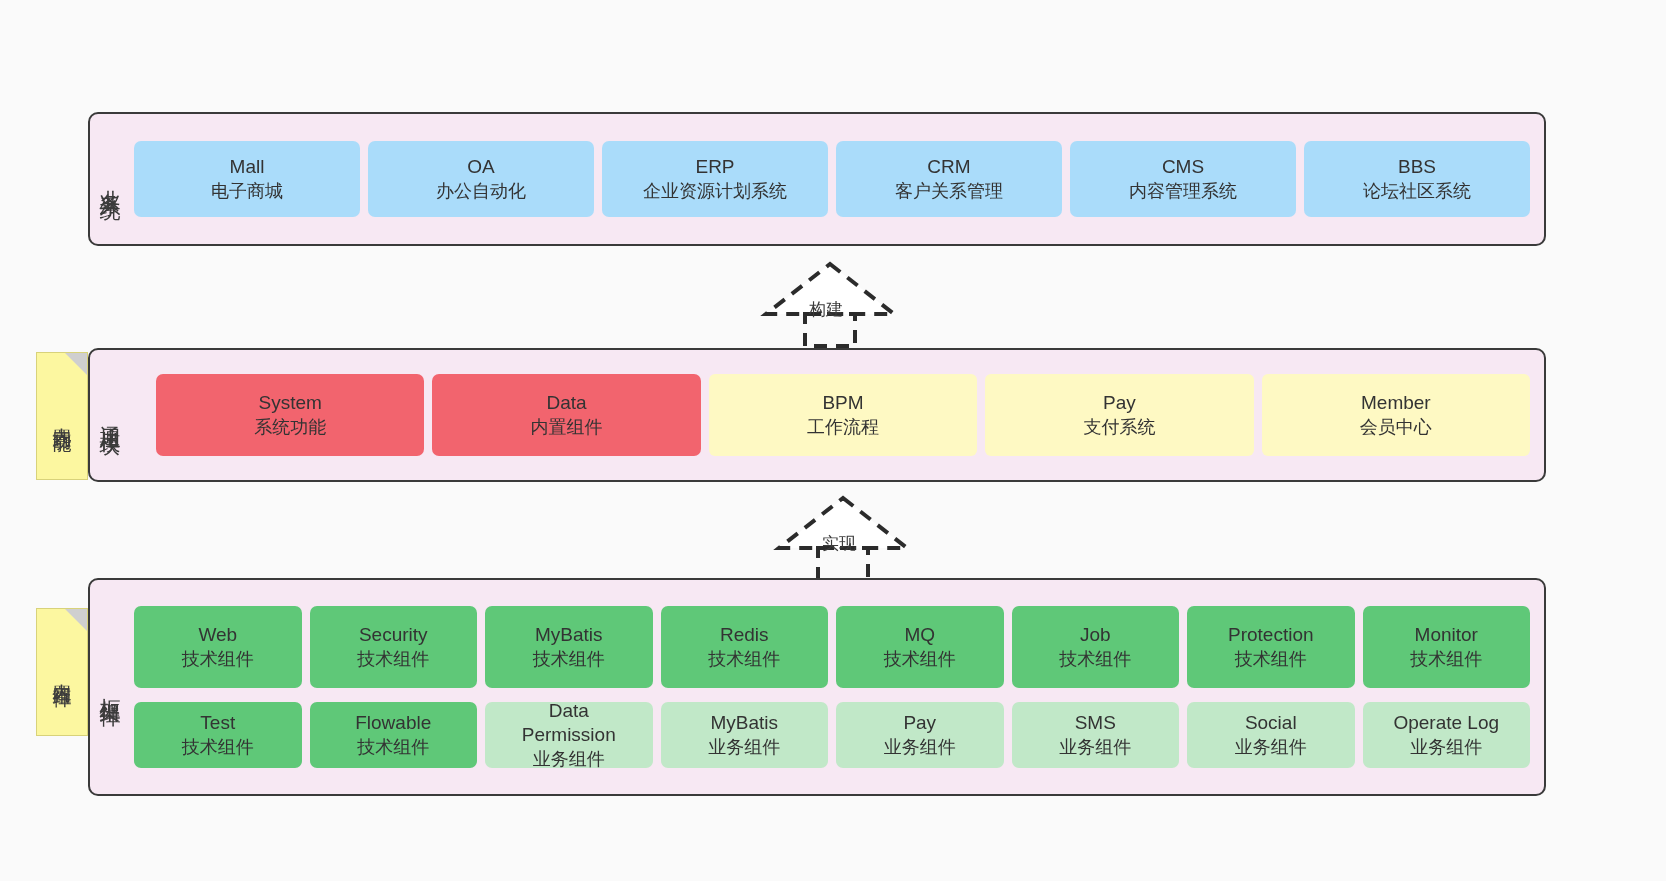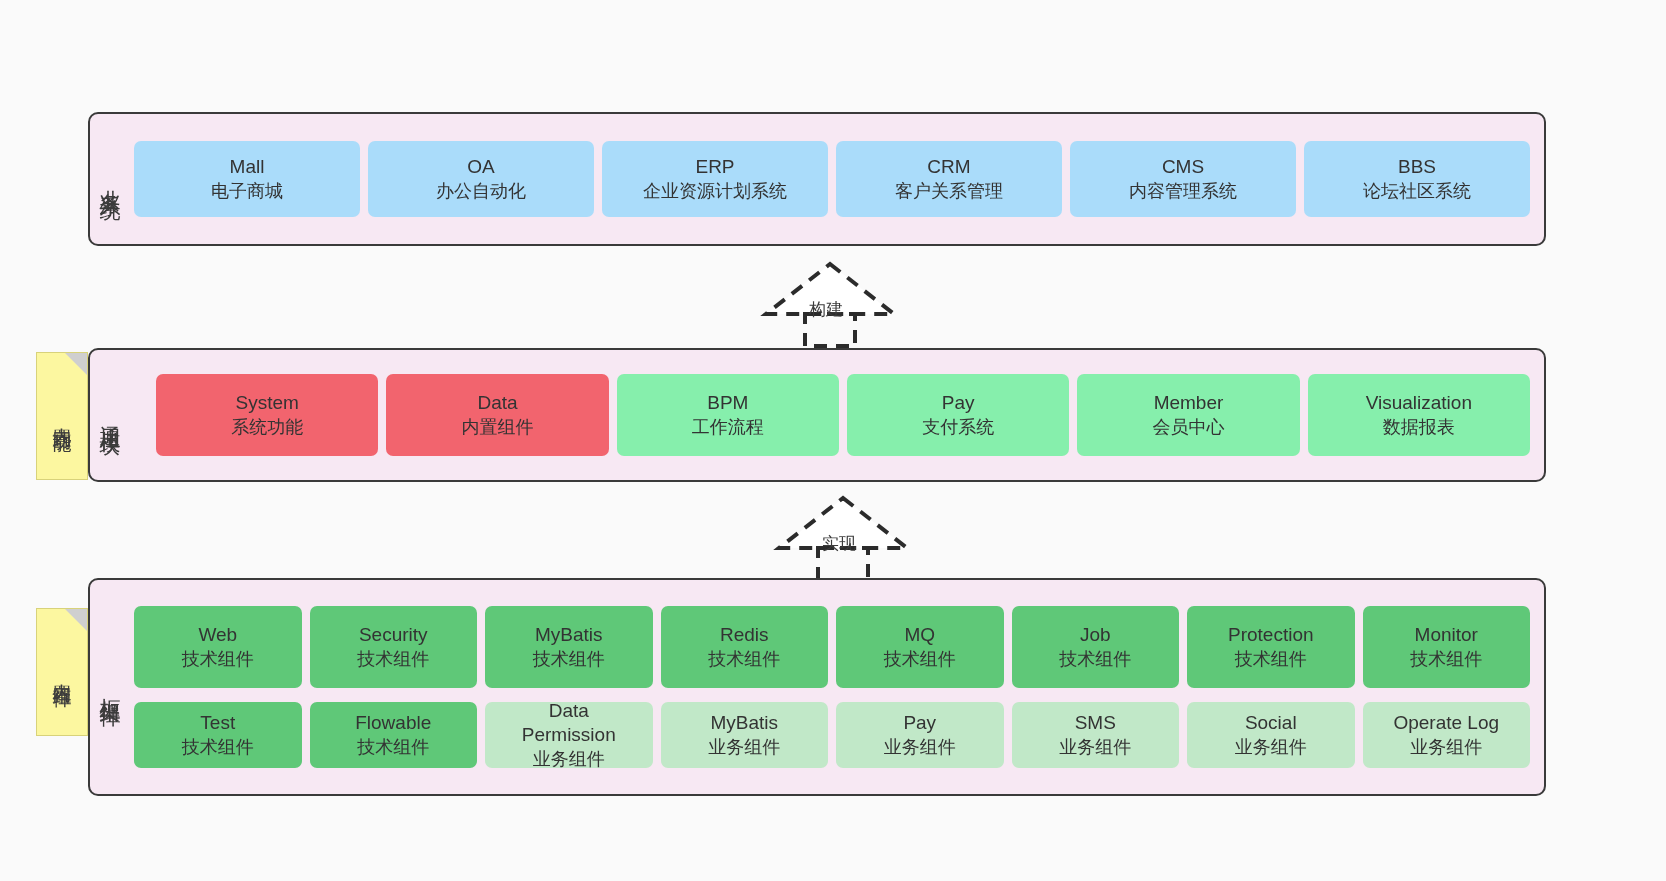--- a/index.html
+++ b/index.html
@@ -84,21 +84,21 @@
     font-size: 19px;
     white-space: pre-line;
   }
   .node .t-cn {
     font-size: 18px;
     text-align: right;
   }
 
   .node.blue        { background: #aadcfa; }
   .node.red         { background: #f2646e; }
-  .node.pink        { background: #86efac; }
+  .node.pink        { background: #fef9c3; border-radius: 6px; }
   .node.green       { background: #5fc878; }
   .node.lightgreen  { background: #c1e8c8; }
 
   
   .note {
     position: absolute;
     box-sizing: border-box;
     background: #fcf7a0;
     border: 1px solid #d8d27a;
     display: flex;
@@ -203,24 +203,20 @@
           <span class="t-cn">工作流程</span>
         </div>
         <div class="node pink">
           <span class="t-en">Pay</span>
           <span class="t-cn">支付系统</span>
         </div>
         <div class="node pink">
           <span class="t-en">Member</span>
           <span class="t-cn">会员中心</span>
         </div>
-        <div class="node pink">
-          <span class="t-en">Visualization</span>
-          <span class="t-cn">数据报表</span>
-        </div>
       </div>
     </div>
   </div>
 
   <div class="connector" id="connector-implement" style="left:770px; top:492px; width:146px; height:90px;">
     <svg width="146" height="90" viewBox="0 0 146 90">
       <polygon points="73,6 137,56 9,56" fill="#ffffff" stroke="#2b2b2b" stroke-width="4" stroke-dasharray="13,9" stroke-linejoin="miter"></polygon>
       <rect x="48" y="56" width="50" height="32" fill="none" stroke="#2b2b2b" stroke-width="4" stroke-dasharray="13,9"></rect>
     </svg>
     <span class="conn-label" style="left:52px; top:40px;">实现</span>

